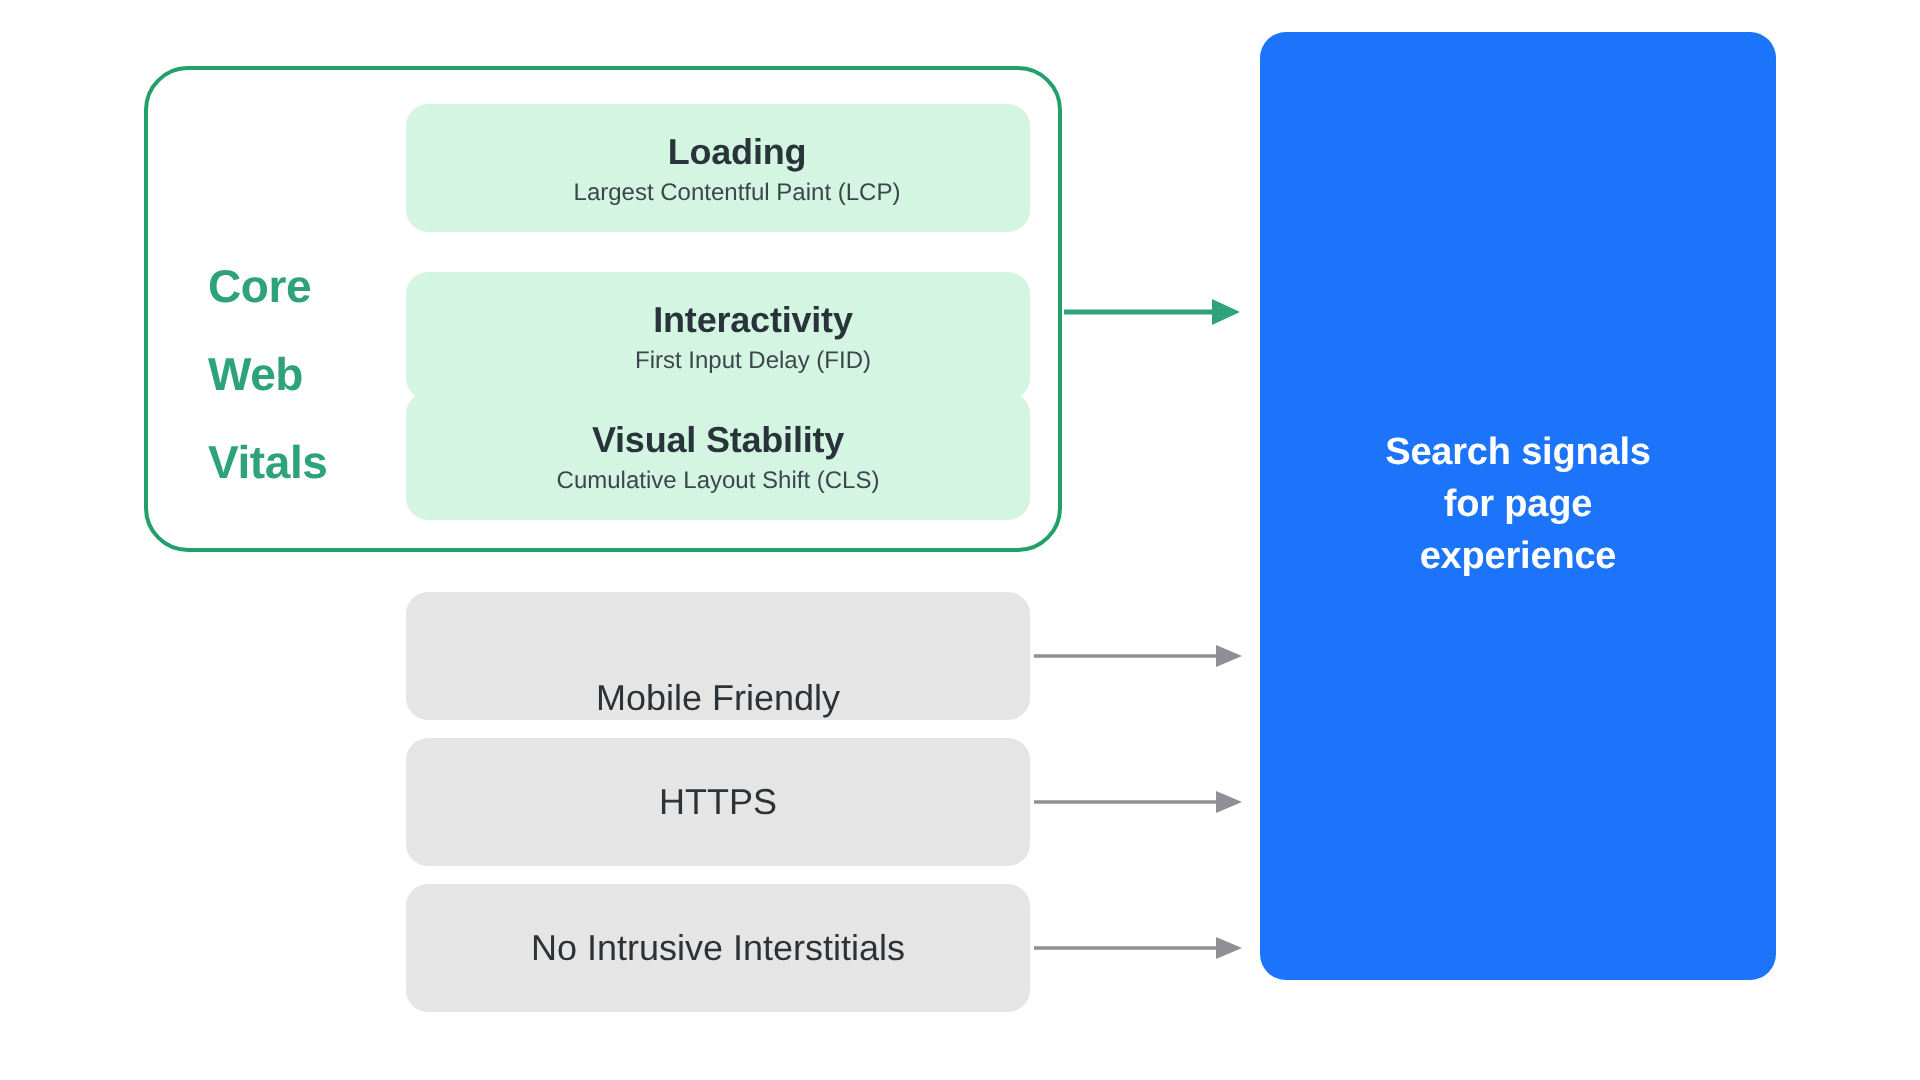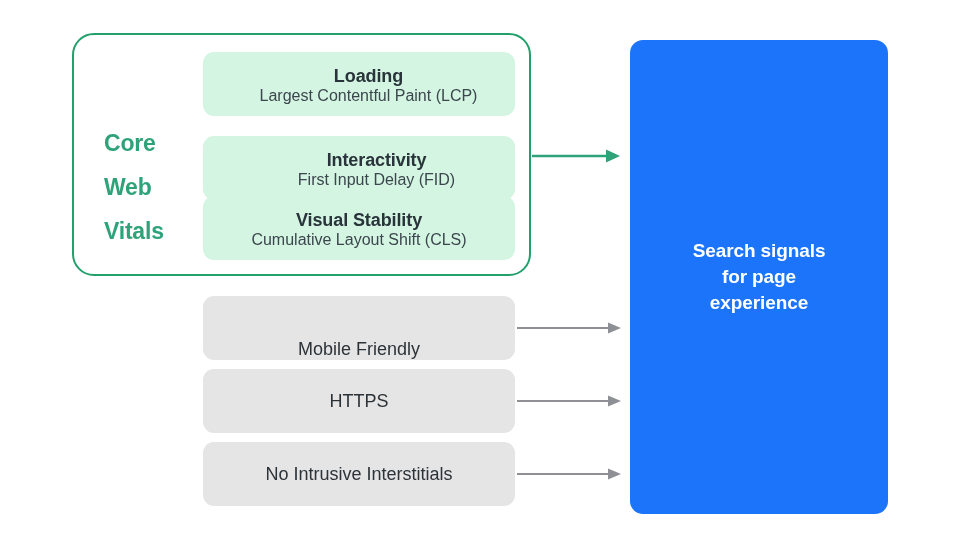--- a/index.html
+++ b/index.html
@@ -61,21 +61,21 @@
   }
   .metric-card .title {
     color: #28333A;
     font-size: 18px;
     font-weight: bold;
     line-height: 22px;
     letter-spacing: -0.1px;
   }
   .metric-card .subtitle {
     color: #3B464D;
-    font-size: 16px;
+    font-size: 12px;
     font-weight: normal;
     line-height: 16px;
     margin-top: 1px;
   }
   #metric-0 { top: 52px; padding-left: 19px; }
   #metric-1 { top: 136px; padding-left: 35px; }
   #metric-2 { top: 196px; }
 
   
   .signal-card {
@@ -97,21 +97,21 @@
     line-height: 22px;
   }
   #signal-0 { top: 296px; align-items: flex-end; }
   #signal-1 { top: 369px; }
   #signal-2 { top: 442px; }
 
   
   .outcome-panel {
     position: absolute;
     left: 630px;
-    top: 40px;
+    top: 16px;
     width: 258px;
     height: 474px;
     background: #1B74FA;
     border-radius: 13px;
     display: flex;
     align-items: center;
     justify-content: center;
     box-sizing: border-box;
   }
   .outcome-panel .text {

